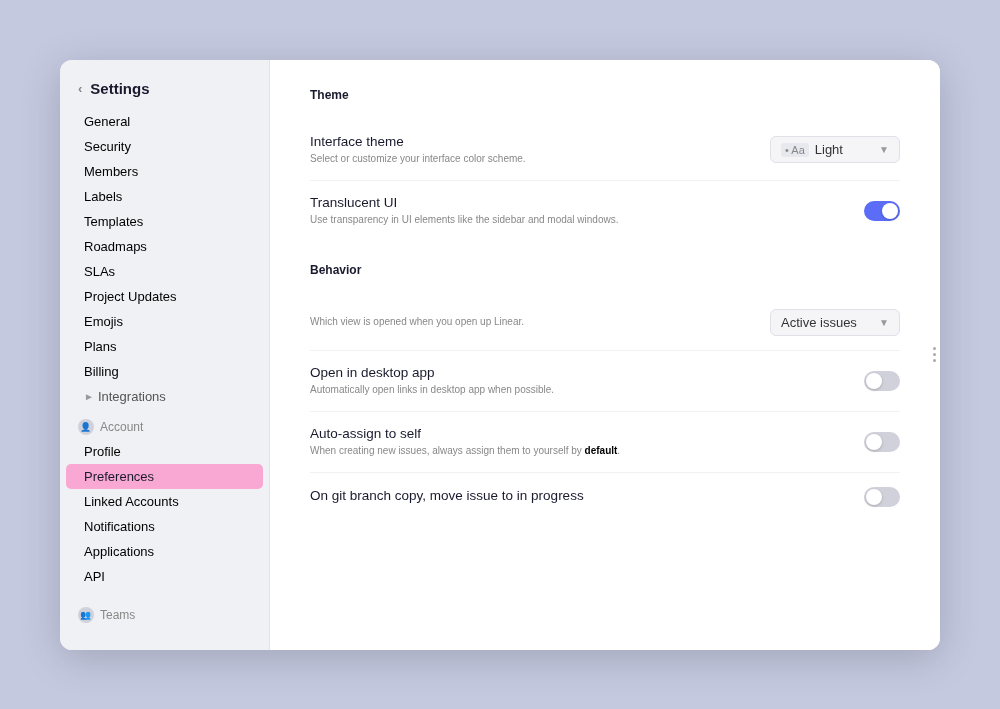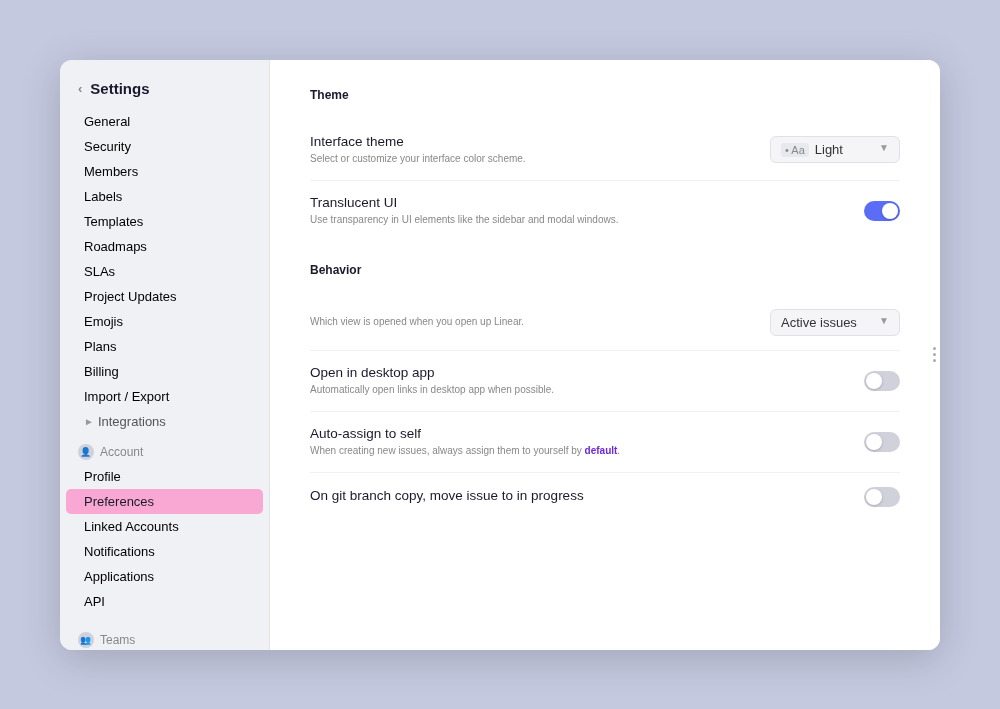--- a/index.html
+++ b/index.html
@@ -148,21 +148,21 @@
       color: #1a1a2e;
       margin-bottom: 3px;
     }
     .setting-desc {
       font-size: 10px;
       color: #888;
       line-height: 1.4;
     }
     .setting-desc b, .setting-desc strong {
       font-weight: 600;
-      color: #6d28d9;
+      color: #000000;
       margin-top: 28px;
     }
 
     
     .toggle {
       position: relative;
       width: 36px;
       height: 20px;
       flex-shrink: 0;
       margin-left: 20px;
@@ -191,21 +191,21 @@
     .toggle.on .toggle-slider {
       background: #5b6cf6;
     }
     .toggle.on .toggle-slider::before {
       transform: translateX(16px);
     }
 
     
     .dropdown-select {
       display: flex;
-      align-items: flex-start;
+      align-items: center;
       gap: 6px;
       background: #f5f5f8;
       border: 1px solid #e0e1e8;
       border-radius: 6px;
       padding: 5px 10px;
       font-size: 13px;
       color: #333;
       cursor: pointer;
       min-width: 130px;
       justify-content: space-between;
@@ -254,21 +254,20 @@
       <div class="sidebar-nav-item">Security</div>
       <div class="sidebar-nav-item">Members</div>
       <div class="sidebar-nav-item">Labels</div>
       <div class="sidebar-nav-item">Templates</div>
       <div class="sidebar-nav-item">Roadmaps</div>
       <div class="sidebar-nav-item">SLAs</div>
       <div class="sidebar-nav-item">Project Updates</div>
       <div class="sidebar-nav-item">Emojis</div>
       <div class="sidebar-nav-item">Plans</div>
       <div class="sidebar-nav-item">Billing</div>
-      <div class="sidebar-nav-item">Import / Export</div>
     </div>
 
     <div class="sidebar-expandable">
       <span class="chevron-right">►</span>
       <span>Integrations</span>
     </div>
 
     <div class="sidebar-section-label">
       <div class="section-icon">👤</div>
       <span>Account</span>

